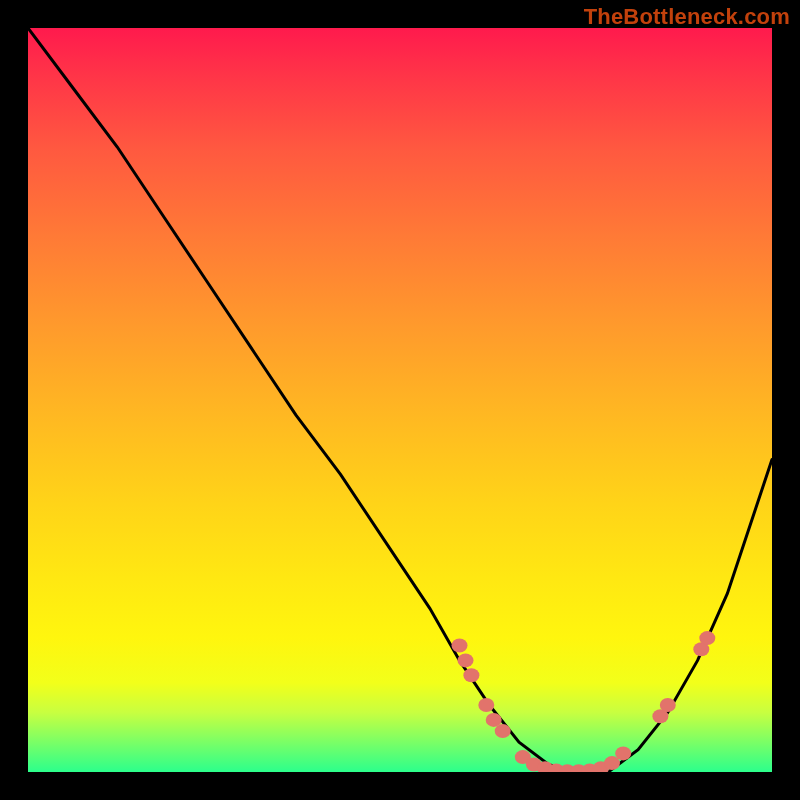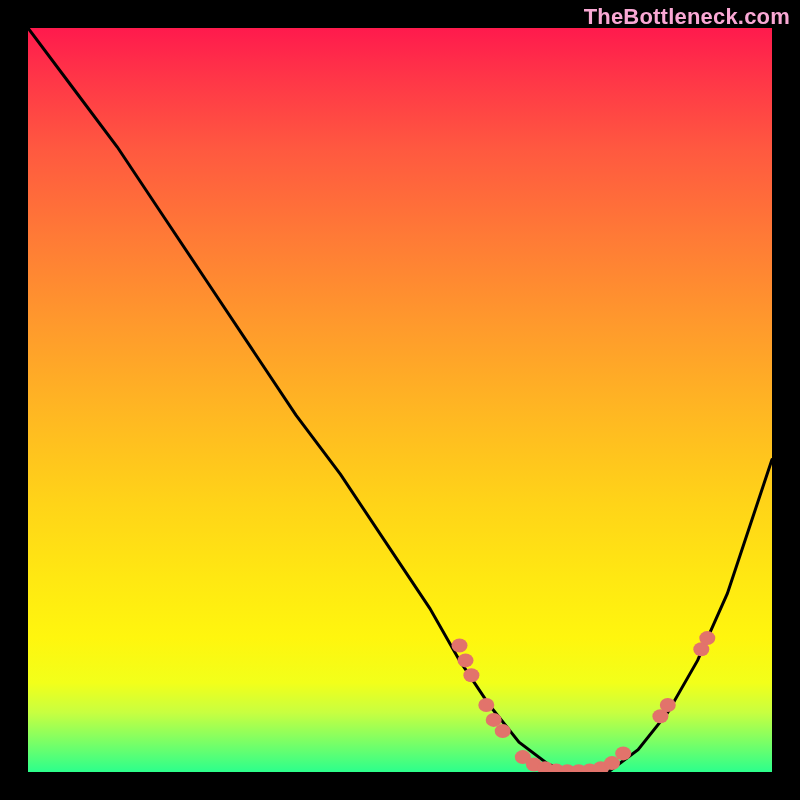--- a/index.html
+++ b/index.html
@@ -29,21 +29,21 @@
       #fff60e 82%,
       #f2ff1a 88%,
       #c8ff40 92%,
       #7aff66 96%,
       #2cff8c 100%);
   }
   .watermark {
     position: absolute;
     top: 4px;
     right: 10px;
-    color: #f9a8d4;
+    color: #c2410c;
     font-size: 22px;
     font-weight: 600;
     letter-spacing: 0.2px;
     user-select: none;
   }
   svg.curve {
     position: absolute;
     left: 0;
     top: 0;
     width: 744px;

